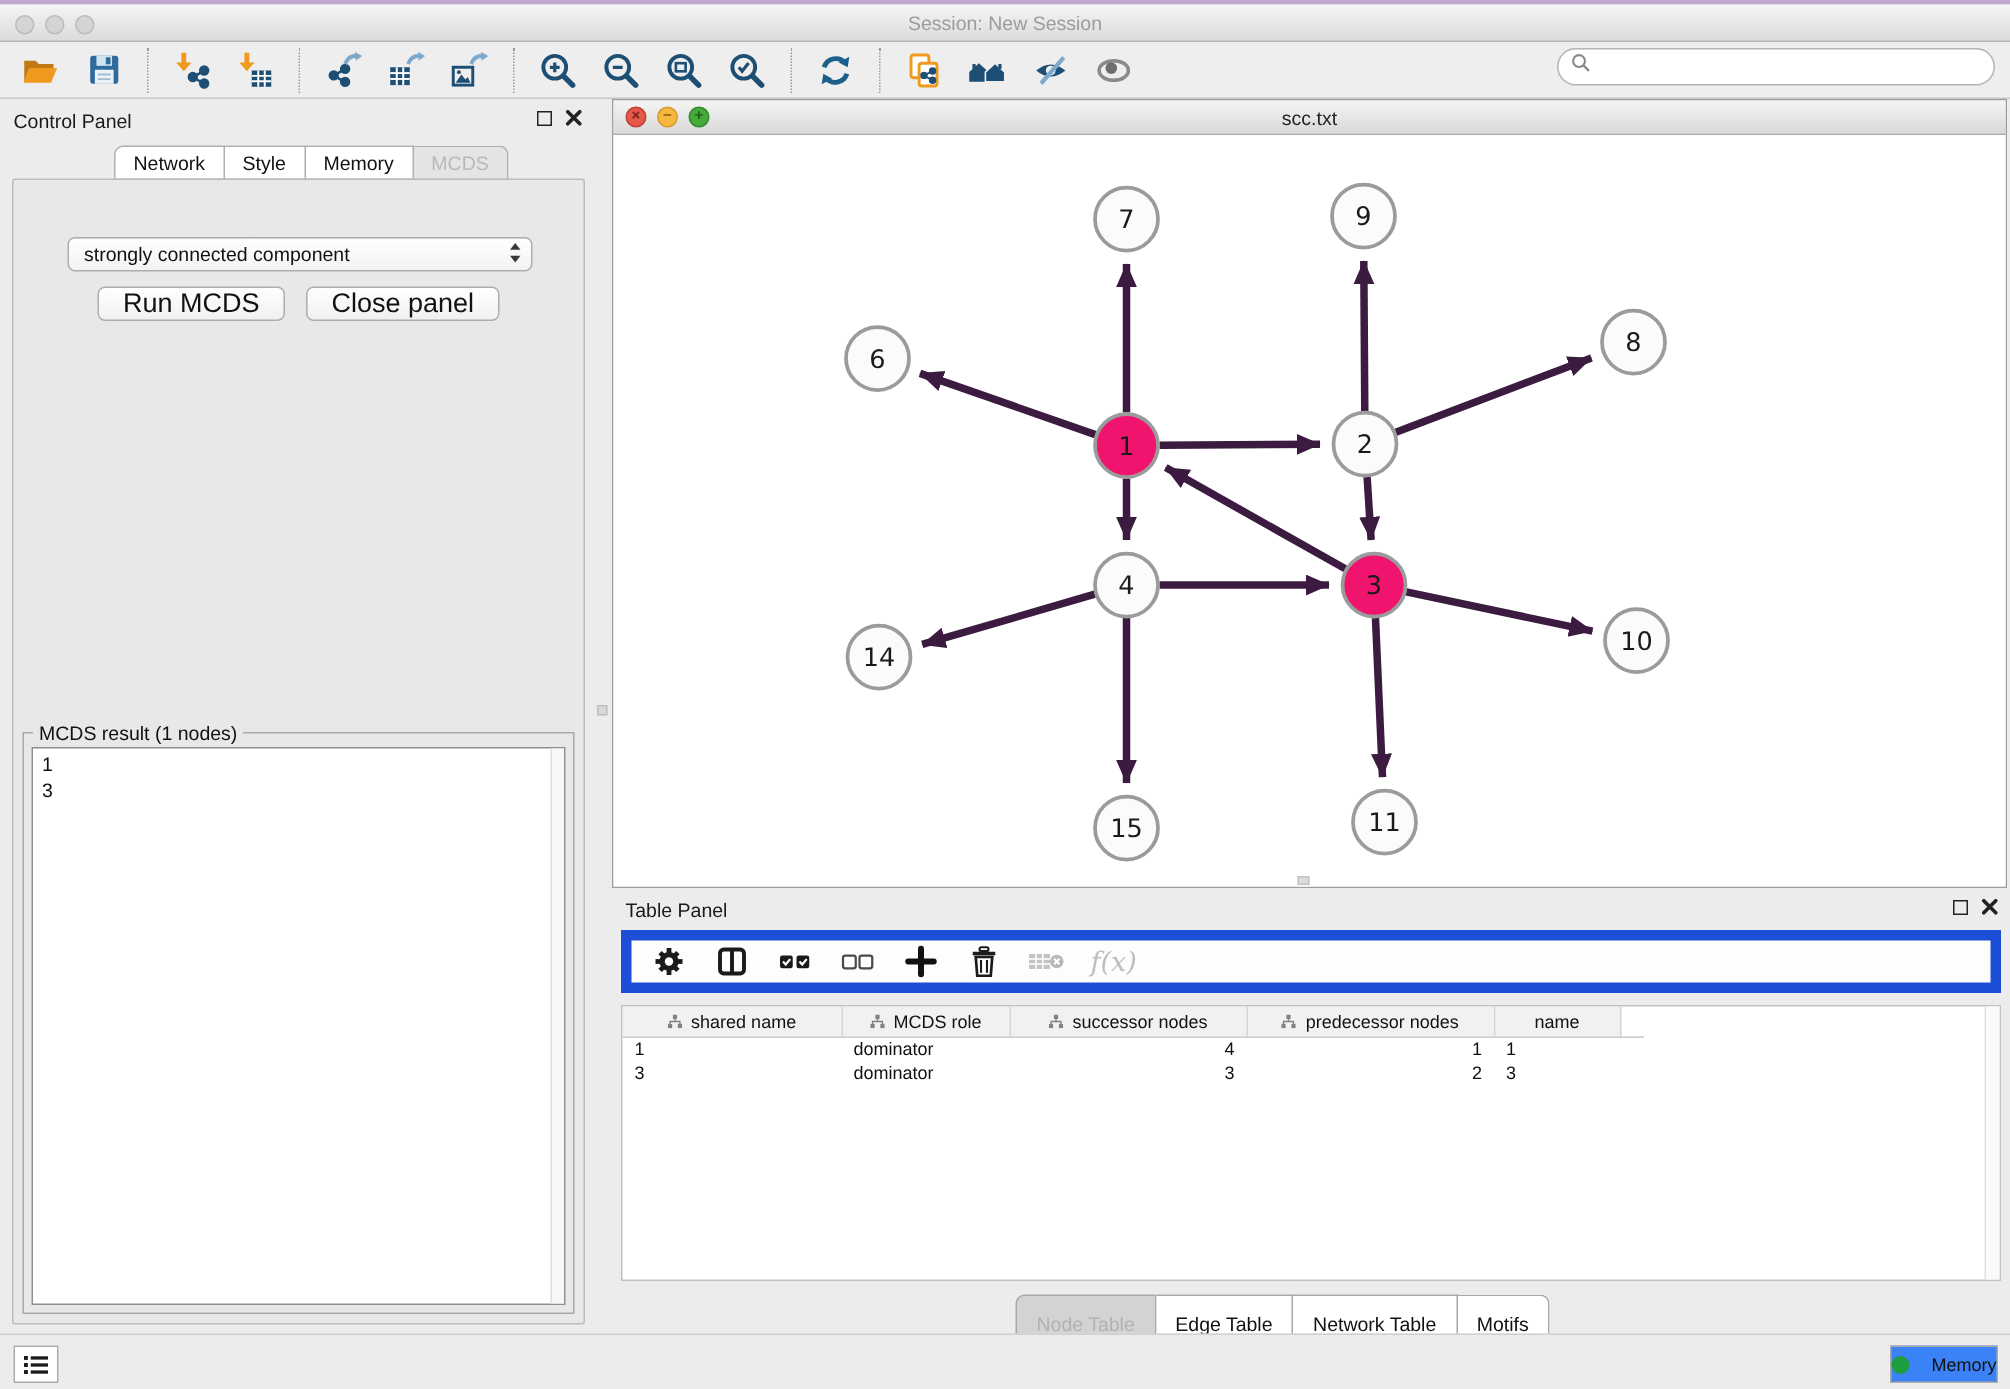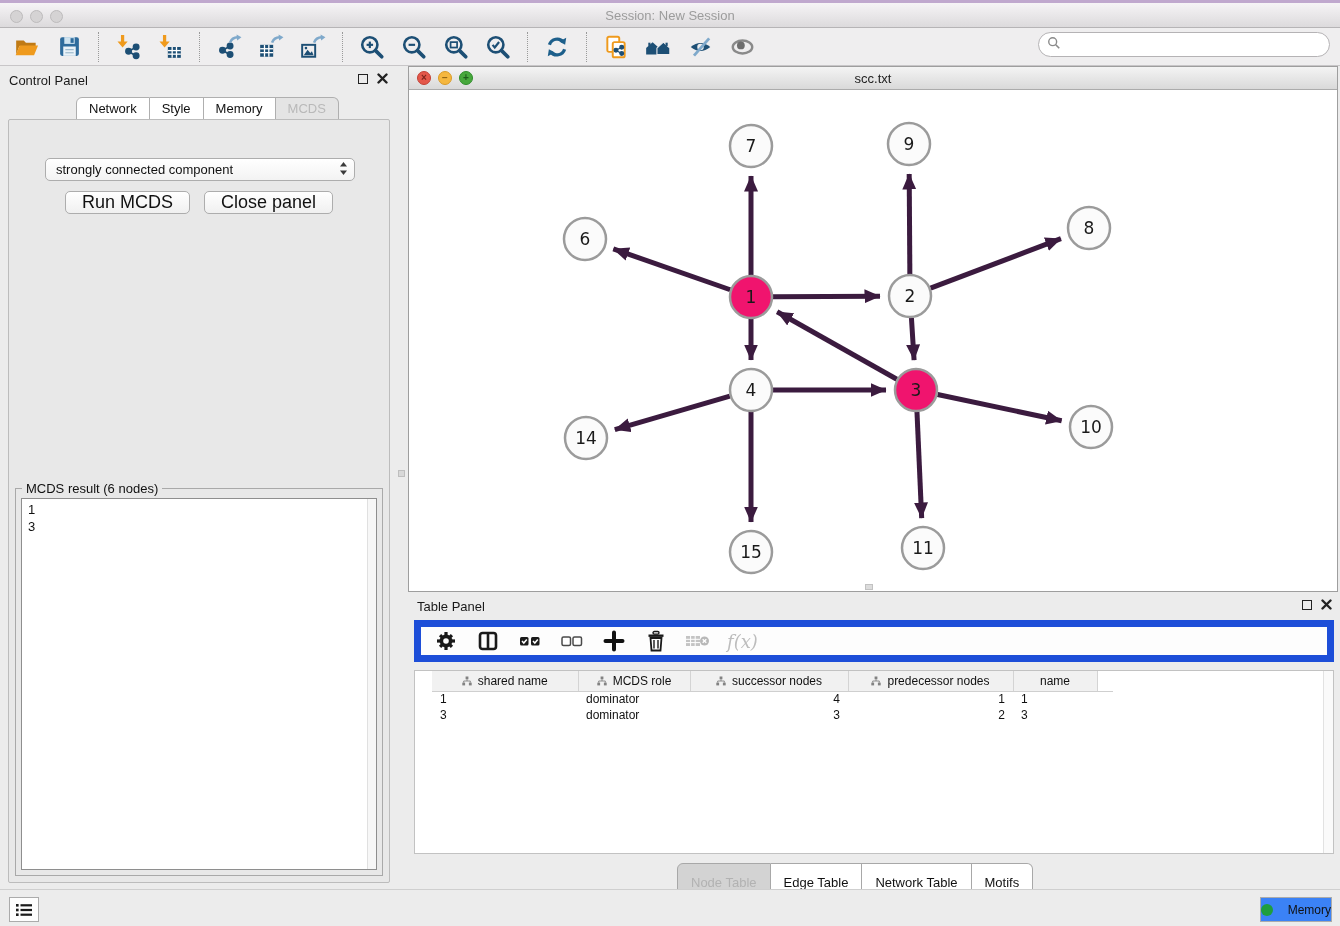--- a/index.html
+++ b/index.html
@@ -75,21 +75,21 @@
 
   
   .table-panel { position:absolute; left:408px; top:592px; width:932px; height:297px; background:#ECECEC; }
   .tp-toolbar { position:absolute; left:6px; right:6px; top:28px; height:42px; background:#FDFDFD; border:7px solid #1d4ed8;
     display:flex; align-items:center; padding-left:12px; gap:16px; }
   .tp-icon { width:26px; height:26px; display:flex; align-items:center; justify-content:center; }
   .fx-label { font-family:"DejaVu Serif", serif; font-style:italic; font-size:18px; color:#BDBDBD; }
 
   .tp-table { position:absolute; left:6px; right:6px; top:78px; height:184px; background:#fff; border:1px solid #C2C2C2; }
   .tp-scroll { position:absolute; right:0; top:0; bottom:0; width:10px; background:#FAFAFA; border-left:1px solid #E2E2E2; }
-  table.datatable { border-collapse:collapse; table-layout:fixed; font-size:12px;margin-left:17px; }
+  table.datatable { border-collapse:collapse; table-layout:fixed; font-size:12px; }
   table.datatable th { height:20px; background:#F1F1F1; border-right:1px solid #D4D4D4; border-bottom:1px solid #CFCFCF;
     font-weight:normal; color:#111; text-align:left; padding:0 4px; white-space:nowrap; overflow:hidden; }
   table.datatable th .hdr-inner { display:flex; align-items:center; gap:6px; justify-content:center; }
   table.datatable th.filler { background:#fff; border-right:none; border-bottom:1px solid #CFCFCF; }
   table.datatable td { height:16px; padding:0 8px; color:#111; white-space:nowrap; }
   td.al { text-align:left; } td.ar { text-align:right; padding-right:14px; }
 
   .tp-tabs { position:absolute; left:269px; top:271px; display:flex; height:39px; }
   .tp-tab { background:#fff; border:1px solid #A8A8A8; border-left:none; font-size:13px; color:#111;
     display:flex; align-items:center; justify-content:center; padding:0 13px; }
@@ -308,21 +308,21 @@
             <path d="M4.5 1 L8 5.5 H1 Z" fill="#3A3A3A"></path>
             <path d="M4.5 14 L1 9.5 H8 Z" fill="#3A3A3A"></path>
           </svg>
       </span>
     </div>
     <div class="cp-buttons">
       <button class="aqua-btn">Run MCDS</button>
       <button class="aqua-btn">Close panel</button>
     </div>
     <div class="mcds-fieldset">
-      <span class="mcds-legend">MCDS result (6 nodes)</span>
+      <span class="mcds-legend">MCDS result (1 nodes)</span>
       <div class="mcds-textarea">
         <div class="mcds-lines">
           <div>1</div>
           <div>3</div>
         </div>
         <div class="mcds-scroll"></div>
       </div>
     </div>
   </div>
 </div>

